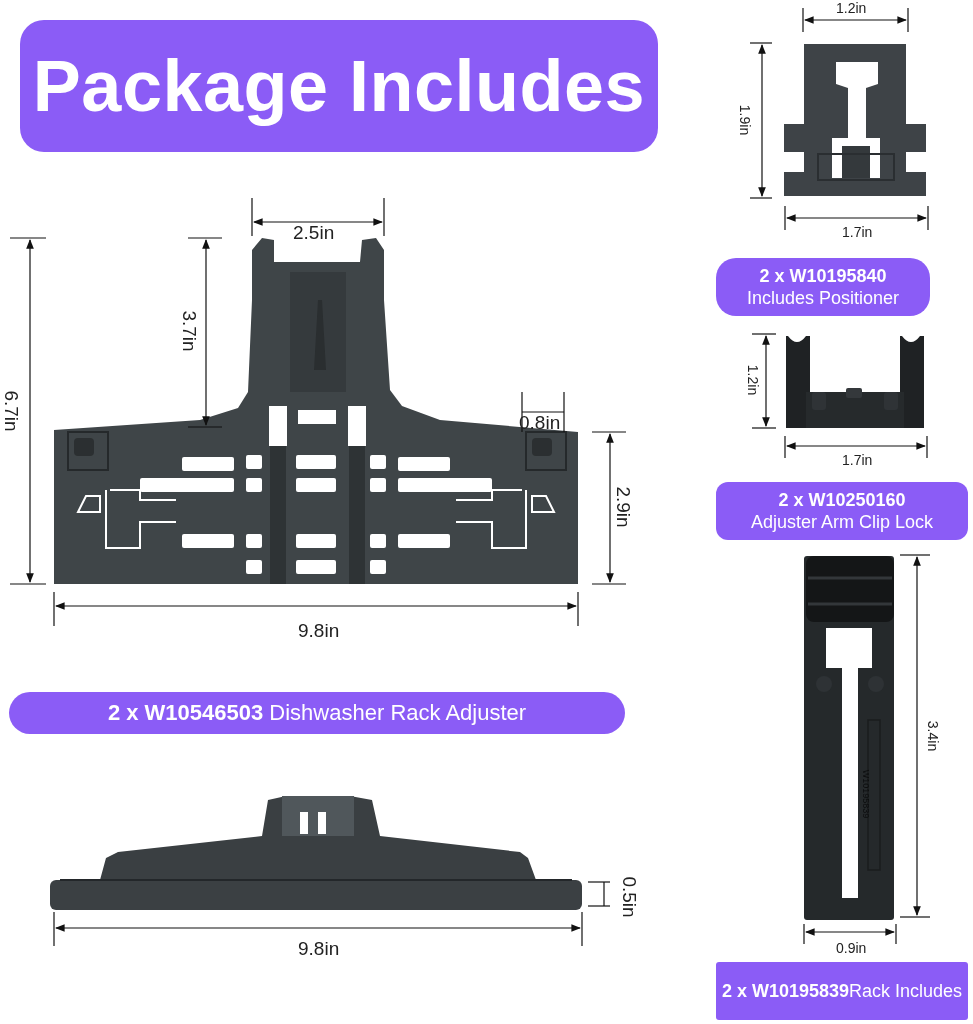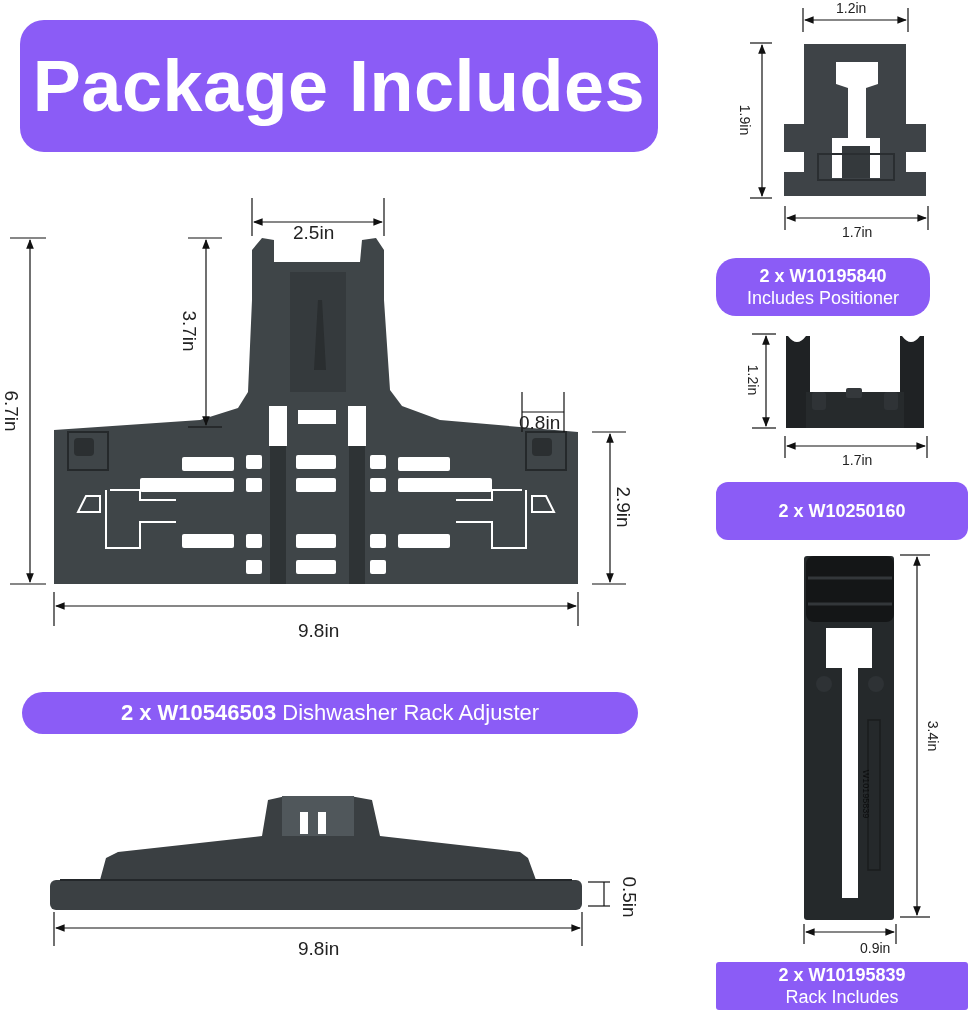--- a/index.html
+++ b/index.html
@@ -168,39 +168,40 @@
 
 <div class="dim rot" style="left:842px;top:789px;font-size:9px;color:#0c0d0e;">W10195839</div>
 
 <div class="dim dim-lg" style="left:293px;top:198px;margin-top:24px;">2.5in</div>
 <div class="dim dim-lg rot" style="left:-10px;top:400px;">6.7in</div>
 <div class="dim dim-lg rot" style="left:168px;top:320px;">3.7in</div>
 <div class="dim dim-lg" style="left:519px;top:372px;margin-top:40px;">0.8in</div>
 <div class="dim dim-lg rot" style="left:602px;top:496px;">2.9in</div>
 <div class="dim dim-lg" style="left:298px;top:620px;">9.8in</div>
 
-<div class="banner" style="left:22px;top:692px;width:616px;height:42px;border-radius:21px;">
+<div class="banner" style="left:9px;top:692px;width:616px;height:42px;border-radius:21px;">
   <span class="label" style="font-size:22px;"><b>2 x W10546503</b>&nbsp;<span>Dishwasher Rack Adjuster</span></span>
 </div>
 
 <div class="dim dim-lg" style="left:298px;top:938px;">9.8in</div>
 <div class="dim dim-lg rot" style="left:608px;top:886px;">0.5in</div>
 
 <div class="dim dim-sm" style="left:836px;top:0px;">1.2in</div>
 <div class="dim dim-sm rot" style="left:730px;top:112px;">1.9in</div>
 <div class="dim dim-sm" style="left:842px;top:224px;">1.7in</div>
 <div class="banner" style="left:716px;top:258px;width:214px;height:58px;border-radius:20px;flex-direction:column;">
   <b class="label">2 x W10195840</b>
   <span class="label">Includes Positioner</span>
 </div>
 
 <div class="dim dim-sm rot" style="left:738px;top:372px;">1.2in</div>
 <div class="dim dim-sm" style="left:842px;top:452px;">1.7in</div>
 <div class="banner" style="left:716px;top:482px;width:252px;height:58px;border-radius:12px;flex-direction:column;">
   <b class="label">2 x W10250160</b>
+  <span class="label">Adjuster Arm Clip Lock</span>
 </div>
 
 <div class="dim dim-sm rot" style="left:918px;top:728px;">3.4in</div>
-<div class="dim dim-sm" style="left:836px;top:940px;margin-left:24px;">0.9in</div>
-<div class="banner" style="left:716px;top:962px;width:252px;height:48px;border-radius:3px;flex-direction:column;">
+<div class="dim dim-sm" style="left:836px;top:940px;">0.9in</div>
+<div class="banner" style="left:716px;top:962px;width:252px;height:58px;border-radius:3px;flex-direction:row;">
   <b class="label">2 x W10195839</b>
   <span class="label">Rack Includes</span>
 </div>
 
 </body></html>

